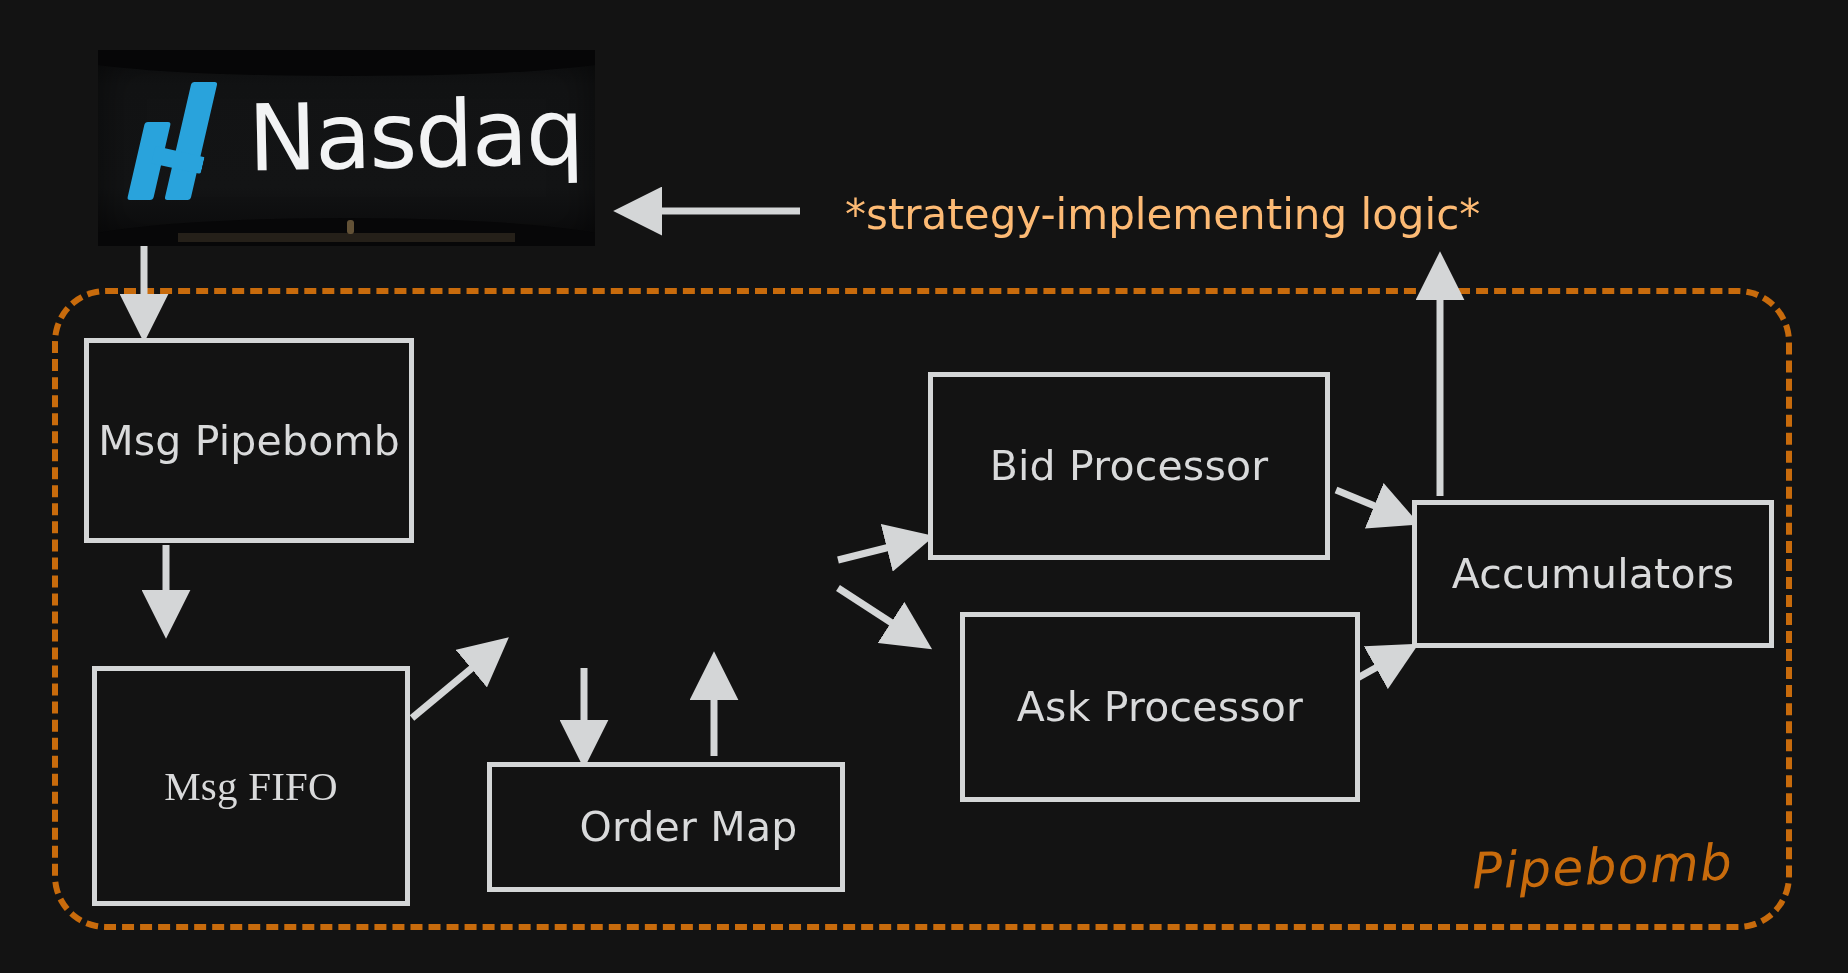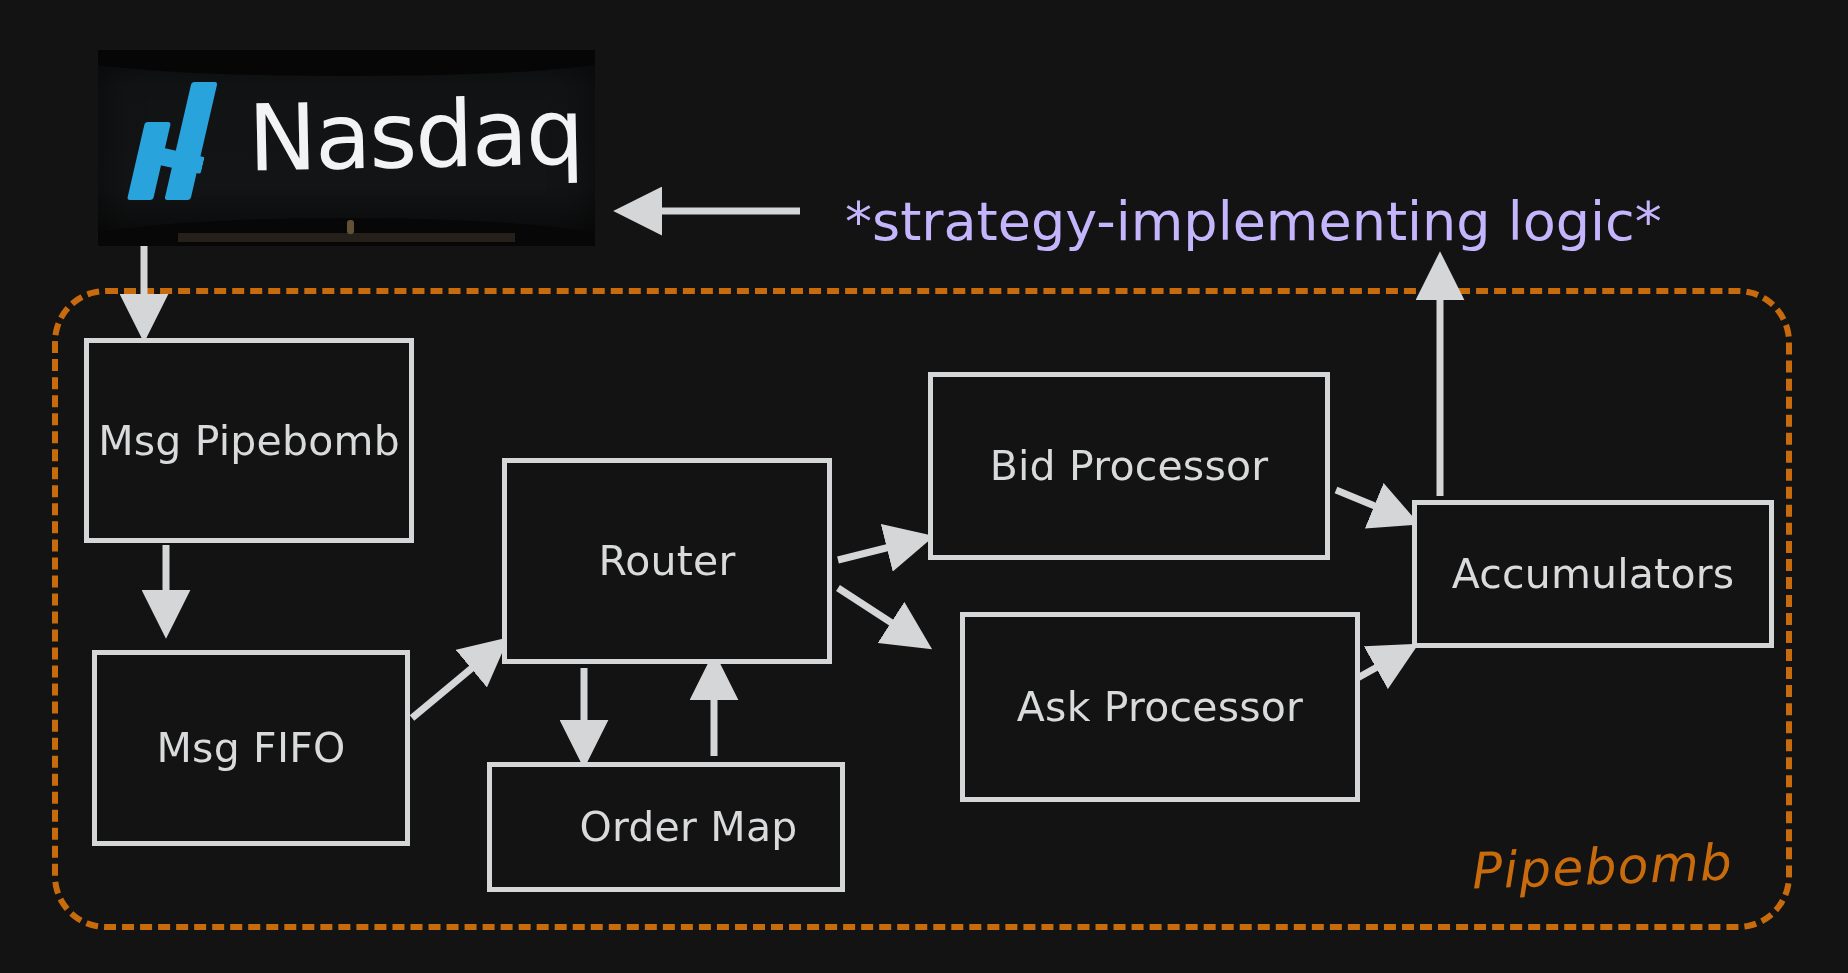--- a/index.html
+++ b/index.html
@@ -146,22 +146,22 @@
     justify-content: center;
     font-size: 41px;
     font-weight: 400;
     letter-spacing: .2px;
     white-space: nowrap;
   }
 
   
   .free-label {
     position: absolute;
-    color: #c4b5fd;
-    font-size: 54px;
+    color: #fdba74;
+    font-size: 42px;
     white-space: nowrap;
   }
 
   
   #arrows {
     position: absolute;
     left: 0; top: 0;
     width: 1848px;
     height: 973px;
     pointer-events: none;
@@ -239,27 +239,24 @@
       <line x1="800" y1="211" x2="630" y2="211" stroke="#d4d6d7" stroke-width="7" marker-end="url(#ah)"></line>
     </g>
   </svg>
 
   <div class="free-label" style="left:845px; top:190px;">*strategy-implementing logic*</div>
 
   <div class="node" style="left:84px; top:338px; width:330px; height:205px;">
     <span>Msg Pipebomb</span>
   </div>
 
-  <div class="node" style="left:92px; top:650px; width:318px; height:196px;">
+  <div class="node" style="left:92px; top:666px; width:318px; height:240px;font-family:Liberation Serif, serif;">
     <span>Msg FIFO</span>
   </div>
 
-  <div class="node" style="left:502px; top:458px; width:330px; height:206px;">
-    <span>Router</span>
-  </div>
 
   <div class="node" style="left:487px; top:762px; width:358px; height:130px;padding-left:45px;">
     <span>Order Map</span>
   </div>
 
   <div class="node" style="left:928px; top:372px; width:402px; height:188px;">
     <span>Bid Processor</span>
   </div>
 
   <div class="node" style="left:928px; top:612px; width:400px; height:190px;margin-left:32px;">

